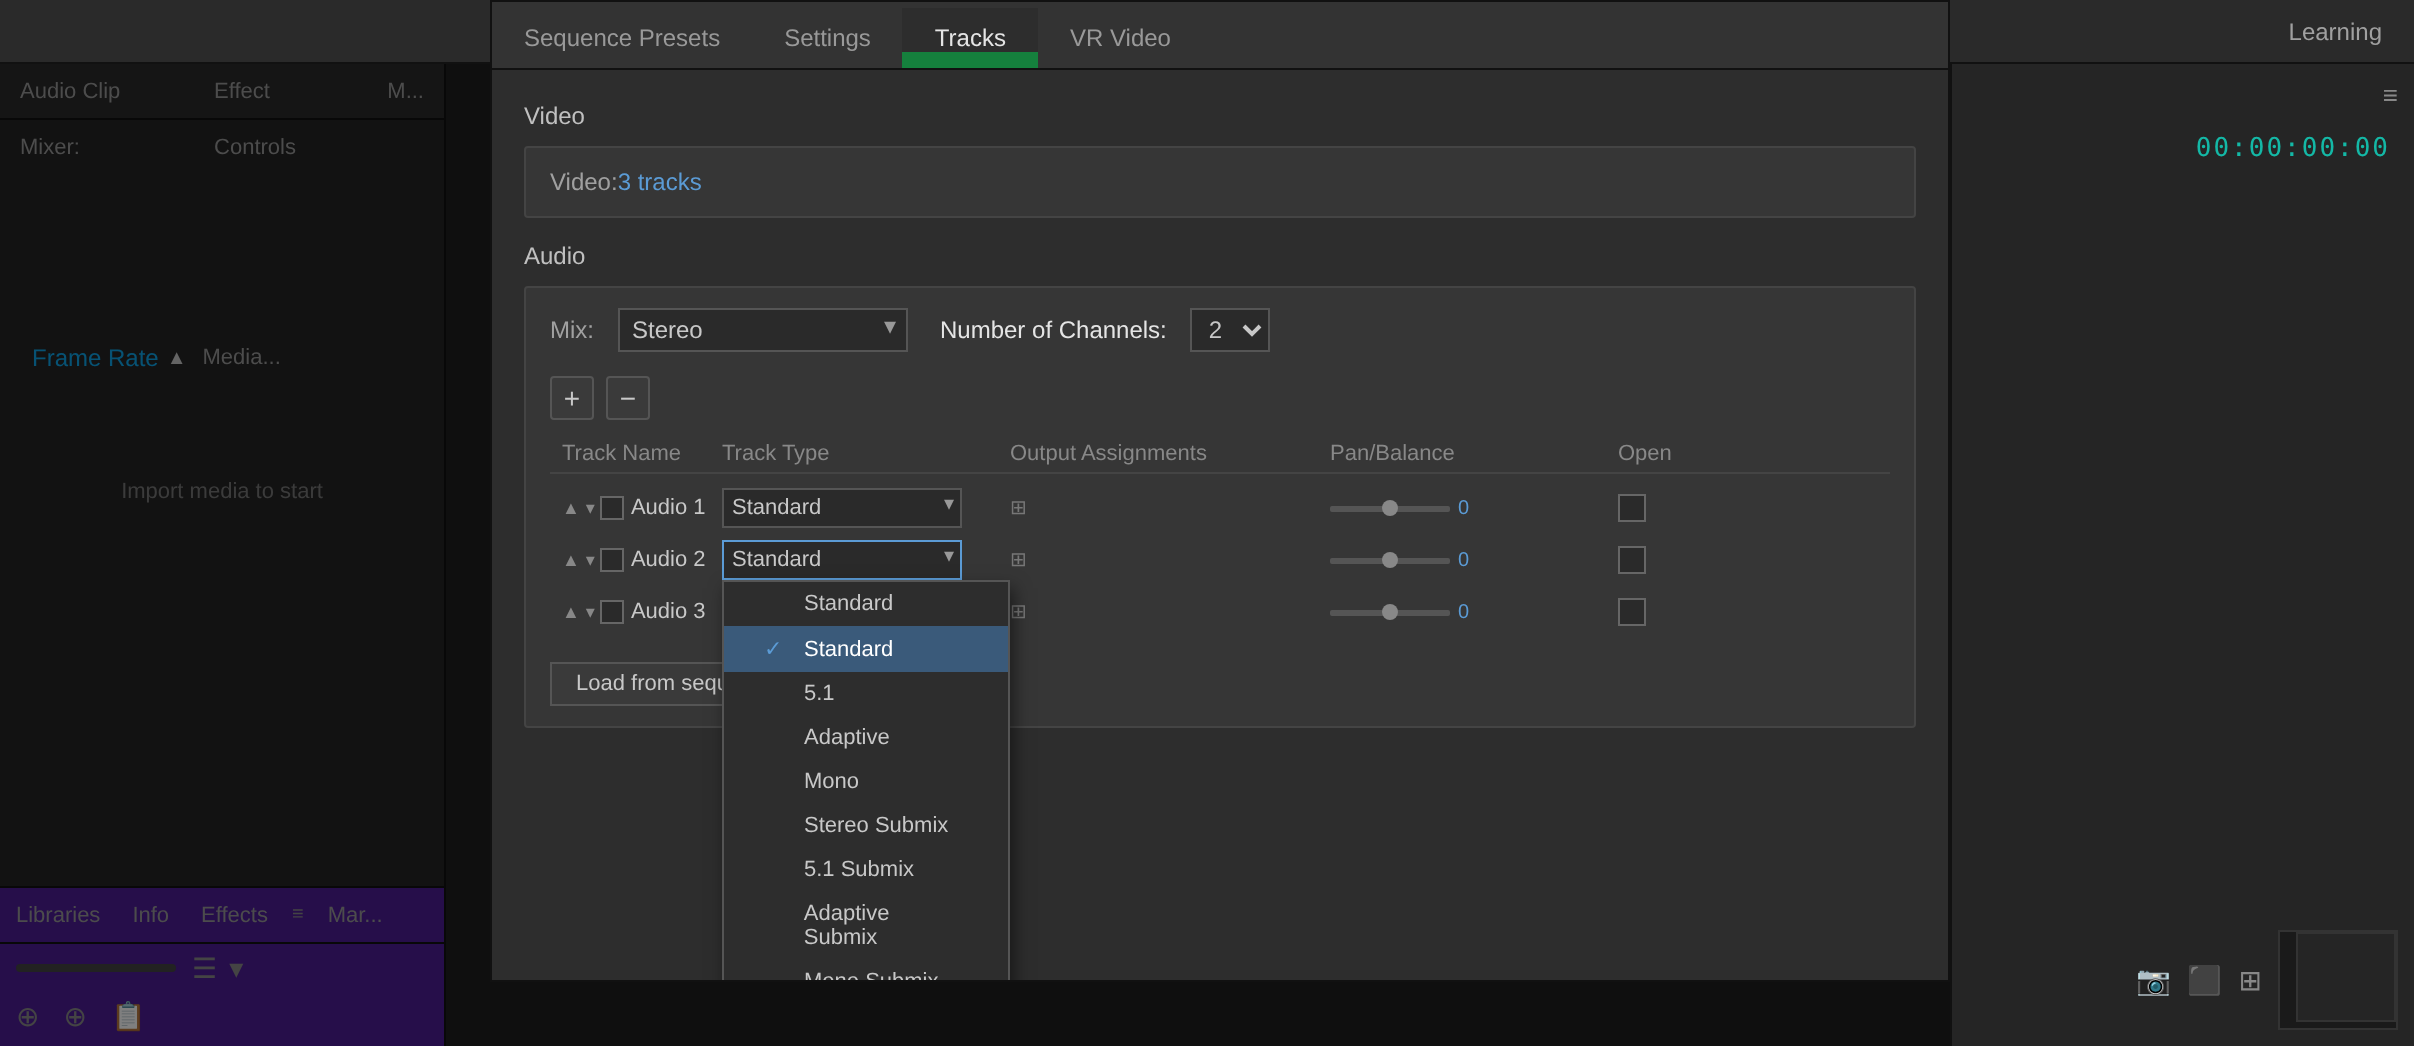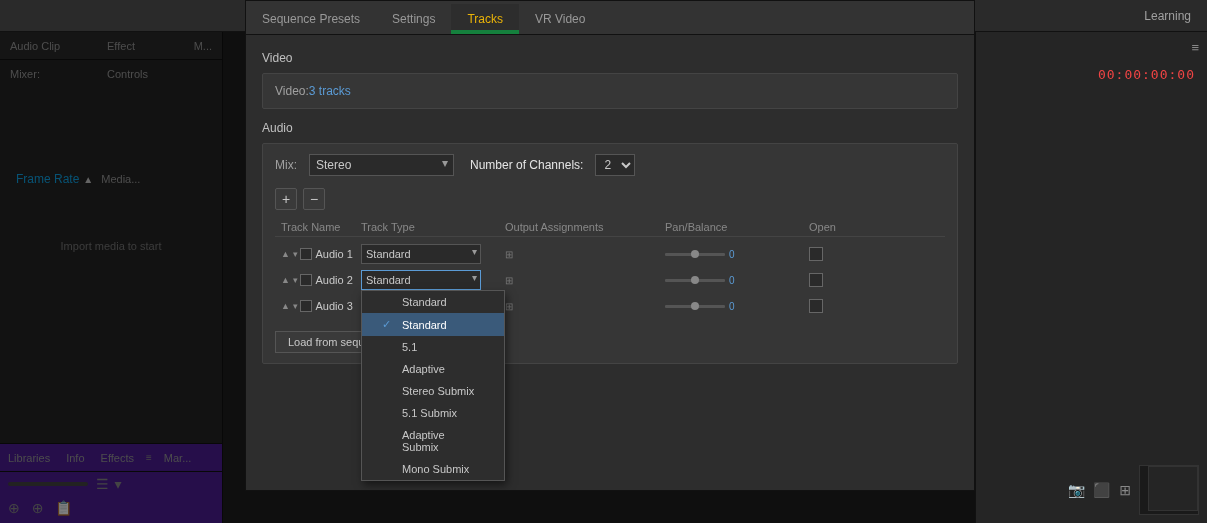--- a/index.html
+++ b/index.html
@@ -168,22 +168,22 @@
     .dialog-tab {
       padding: 0 16px;
       height: 30px;
       line-height: 30px;
       color: #999;
       font-size: 12px;
       cursor: pointer;
       border-bottom: 2px solid transparent;
     }
     .dialog-tab.active {
-      color: #eab308;
-      border-bottom: 4px solid #15803d;
+      color: #e5e5e5;
+      border-bottom: 8px solid #15803d;
       background: #2d2d2d;
     }
 
     
     .dialog-content {
       flex: 1;
       padding: 12px 16px;
       overflow-y: auto;
     }
 
@@ -455,21 +455,21 @@
       width: 100%;
       display: flex;
       justify-content: flex-end;
       padding: 4px;
     }
     .right-panel-icon {
       color: #888;
       font-size: 13px;
     }
     .timecode {
-      color: #ef4444;
+      color: #14b8a6;
       font-size: 13px;
       font-family: monospace;
       letter-spacing: 1px;
       text-align: right;
       padding-right: 8px;
       margin-top: 8px;
     }
     .right-bottom {
       display: flex;
       align-items: center;
@@ -670,20 +670,24 @@
               <div class="dropdown-item">
                 <span class="dropdown-check"></span>
                 <span>5.1</span>
               </div>
               <div class="dropdown-item">
                 <span class="dropdown-check"></span>
                 <span>Adaptive</span>
               </div>
               <div class="dropdown-item">
                 <span class="dropdown-check"></span>
+                <span>Mono</span>
+              </div>
+              <div class="dropdown-item">
+                <span class="dropdown-check"></span>
                 <span>Stereo Submix</span>
               </div>
               <div class="dropdown-item">
                 <span class="dropdown-check"></span>
                 <span>5.1 Submix</span>
               </div>
               <div class="dropdown-item">
                 <span class="dropdown-check"></span>
                 <span>Adaptive Submix</span>
               </div>

